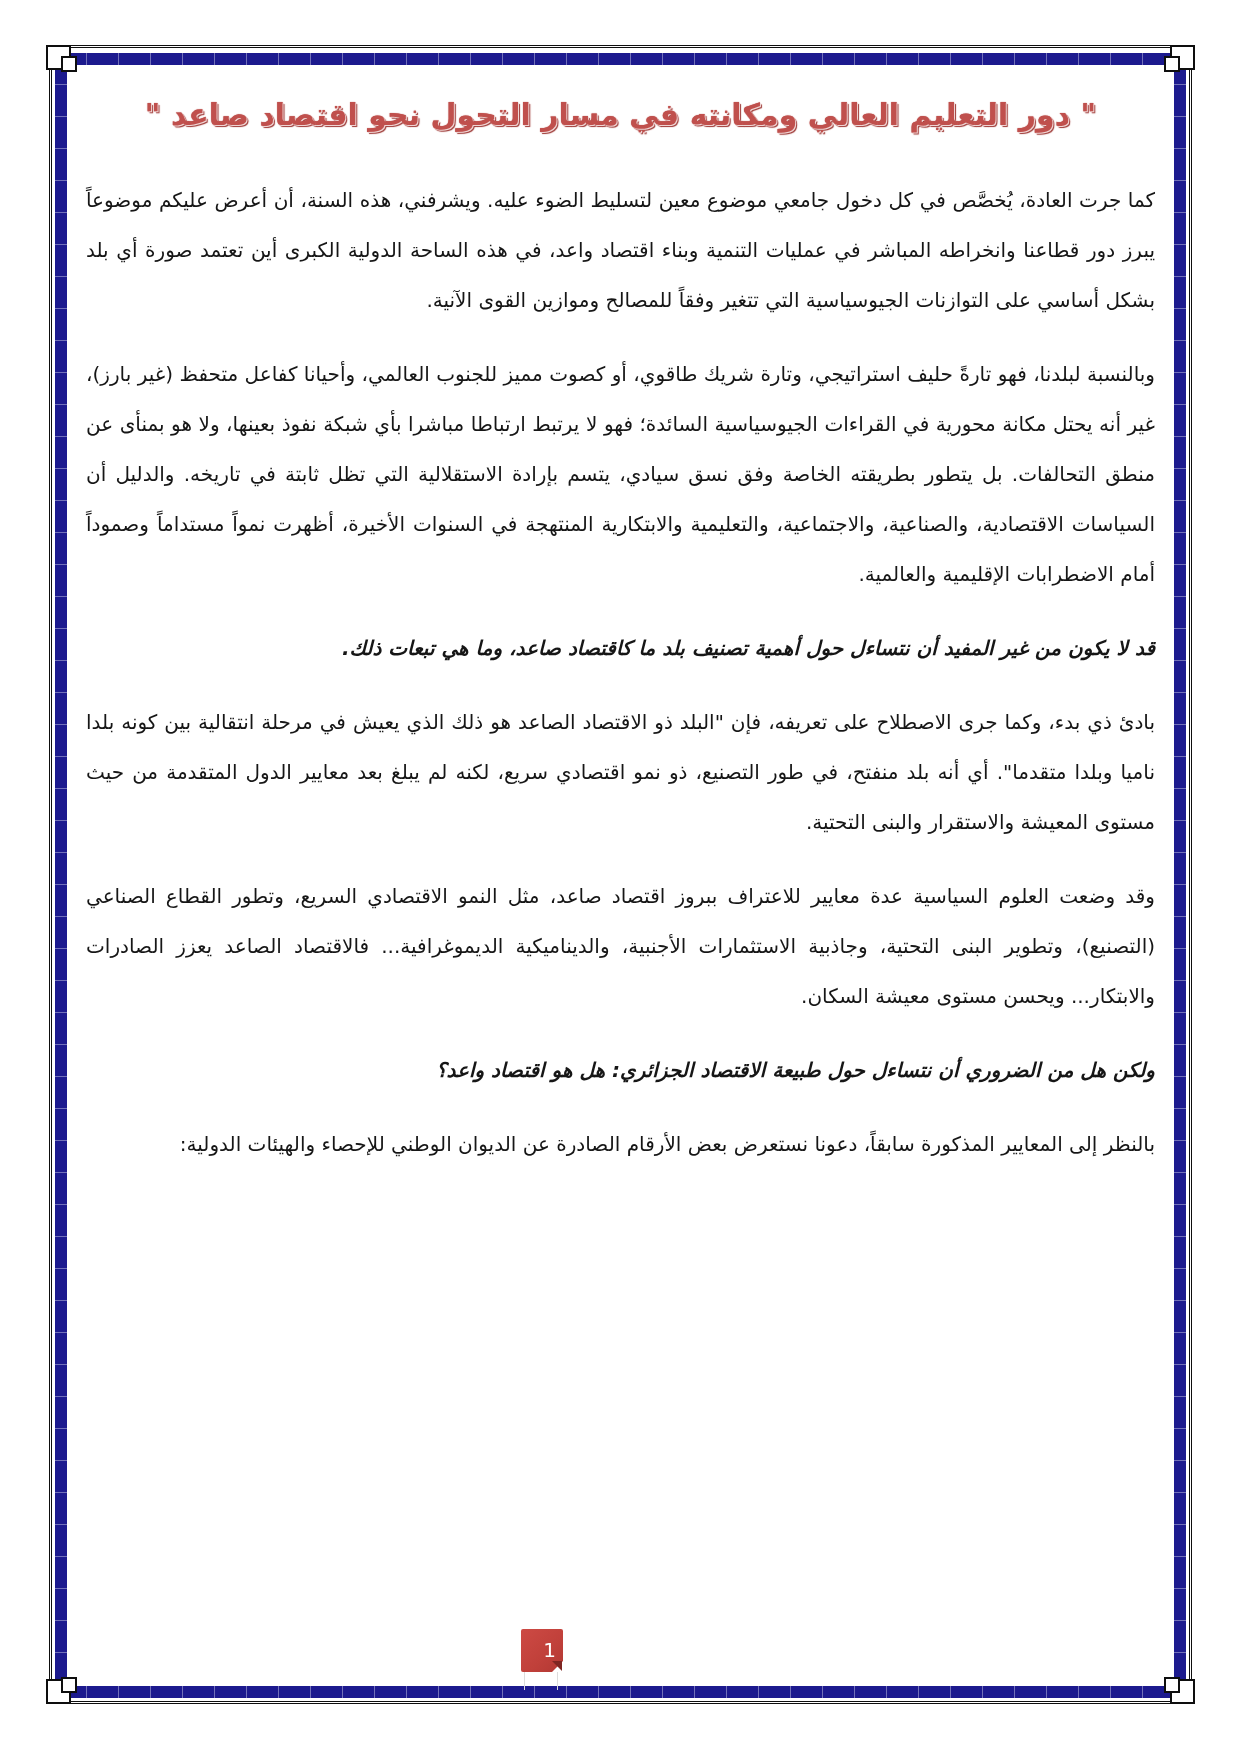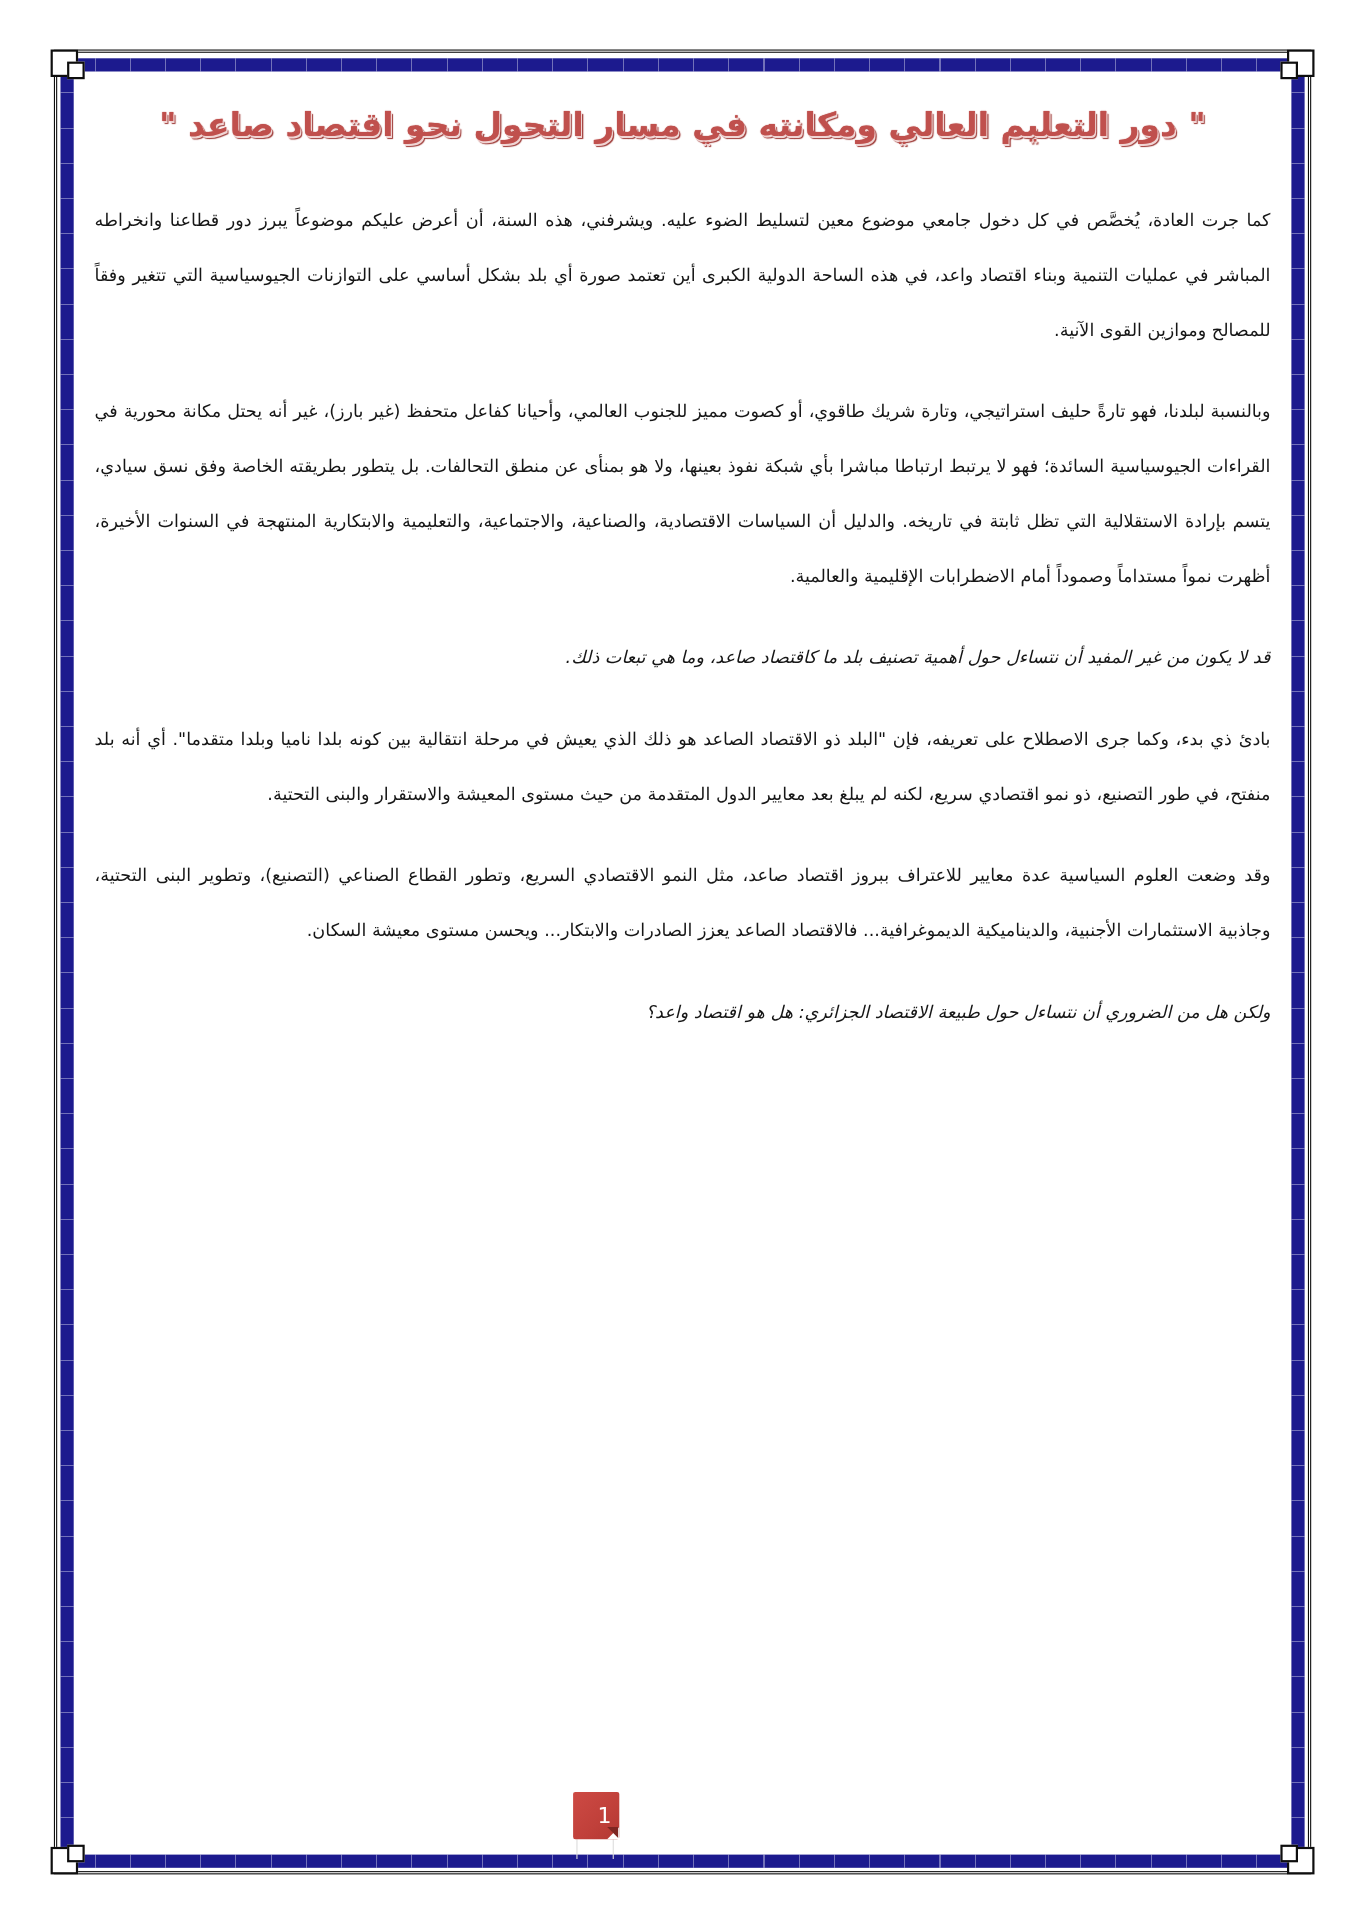--- a/index.html
+++ b/index.html
@@ -74,28 +74,28 @@
     text-align: center;
     font-size: 30px;
     font-weight: bold;
     color: #c0504d;
     letter-spacing: 1px;
     text-shadow: 1px 1px 0 #f0d5d4, 2px 2px 1px #9d3835, 0 0 1px #b0413e;
     margin: 0 0 38px 0;
     line-height: 1.5;
   }
   .paragraphs p {
-    font-size: 16px;
+    font-size: 20px;
     line-height: 50px;
     text-align: justify;
     text-justify: inter-word;
     margin: 0 0 24px 0;
   }
   .paragraphs p.emphasis {
-    font-weight: normal;
+    font-weight: bold;
     font-style: italic;
   }
   .paragraphs p.center { text-align: right; }
 
   
   .pagenum-wrap { position: absolute; left: 521px; top: 1629px; width: 42px; height: 60px; }
   .pagenum-line {
     position: absolute; top: 43px; width: 1px; height: 18px; background: #dcdcdc;
   }
   .pagenum-line.l1 { left: 3px; }
@@ -156,20 +156,21 @@
 
   <div class="content">
     <h1 class="doc-title">" دور التعليم العالي ومكانته في مسار التحول نحو اقتصاد صاعد "</h1>
     <div class="paragraphs" id="paragraphs">
         <p>كما جرت العادة، يُخصَّص في كل دخول جامعي موضوع معين لتسليط الضوء عليه. ويشرفني، هذه السنة، أن أعرض عليكم موضوعاً يبرز دور قطاعنا وانخراطه المباشر في عمليات التنمية وبناء اقتصاد واعد، في هذه الساحة الدولية الكبرى أين تعتمد صورة أي بلد بشكل أساسي على التوازنات الجيوسياسية التي تتغير وفقاً للمصالح وموازين القوى الآنية.</p>
         <p>وبالنسبة لبلدنا، فهو تارةً حليف استراتيجي، وتارة شريك طاقوي، أو كصوت مميز للجنوب العالمي، وأحيانا كفاعل متحفظ (غير بارز)، غير أنه يحتل مكانة محورية في القراءات الجيوسياسية السائدة؛ فهو لا يرتبط ارتباطا مباشرا بأي شبكة نفوذ بعينها، ولا هو بمنأى عن منطق التحالفات. بل يتطور بطريقته الخاصة وفق نسق سيادي، يتسم بإرادة الاستقلالية التي تظل ثابتة في تاريخه. والدليل أن السياسات الاقتصادية، والصناعية، والاجتماعية، والتعليمية والابتكارية المنتهجة في السنوات الأخيرة، أظهرت نمواً مستداماً وصموداً أمام الاضطرابات الإقليمية والعالمية.</p>
         <p class="emphasis">قد لا يكون من غير المفيد أن نتساءل حول أهمية تصنيف بلد ما كاقتصاد صاعد، وما هي تبعات ذلك.</p>
         <p>بادئ ذي بدء، وكما جرى الاصطلاح على تعريفه، فإن "البلد ذو الاقتصاد الصاعد هو ذلك الذي يعيش في مرحلة انتقالية بين كونه بلدا ناميا وبلدا متقدما". أي أنه بلد منفتح، في طور التصنيع، ذو نمو اقتصادي سريع، لكنه لم يبلغ بعد معايير الدول المتقدمة من حيث مستوى المعيشة والاستقرار والبنى التحتية.</p>
         <p>وقد وضعت العلوم السياسية عدة معايير للاعتراف ببروز اقتصاد صاعد، مثل النمو الاقتصادي السريع، وتطور القطاع الصناعي (التصنيع)، وتطوير البنى التحتية، وجاذبية الاستثمارات الأجنبية، والديناميكية الديموغرافية... فالاقتصاد الصاعد يعزز الصادرات والابتكار... ويحسن مستوى معيشة السكان.</p>
         <p class="emphasis center">ولكن هل من الضروري أن نتساءل حول طبيعة الاقتصاد الجزائري: هل هو اقتصاد واعد؟</p>
+        <p>بالنظر إلى المعايير المذكورة سابقاً، دعونا نستعرض بعض الأرقام الصادرة عن الديوان الوطني للإحصاء والهيئات الدولية:</p>
       </div>
   </div>
 
   <div class="pagenum-wrap">
     <div class="pagenum-line l1"></div>
     <div class="pagenum-line l2"></div>
     <div class="pagenum-badge">
       <span class="num">1</span>
       <span class="pagenum-fold"></span>
     </div>

